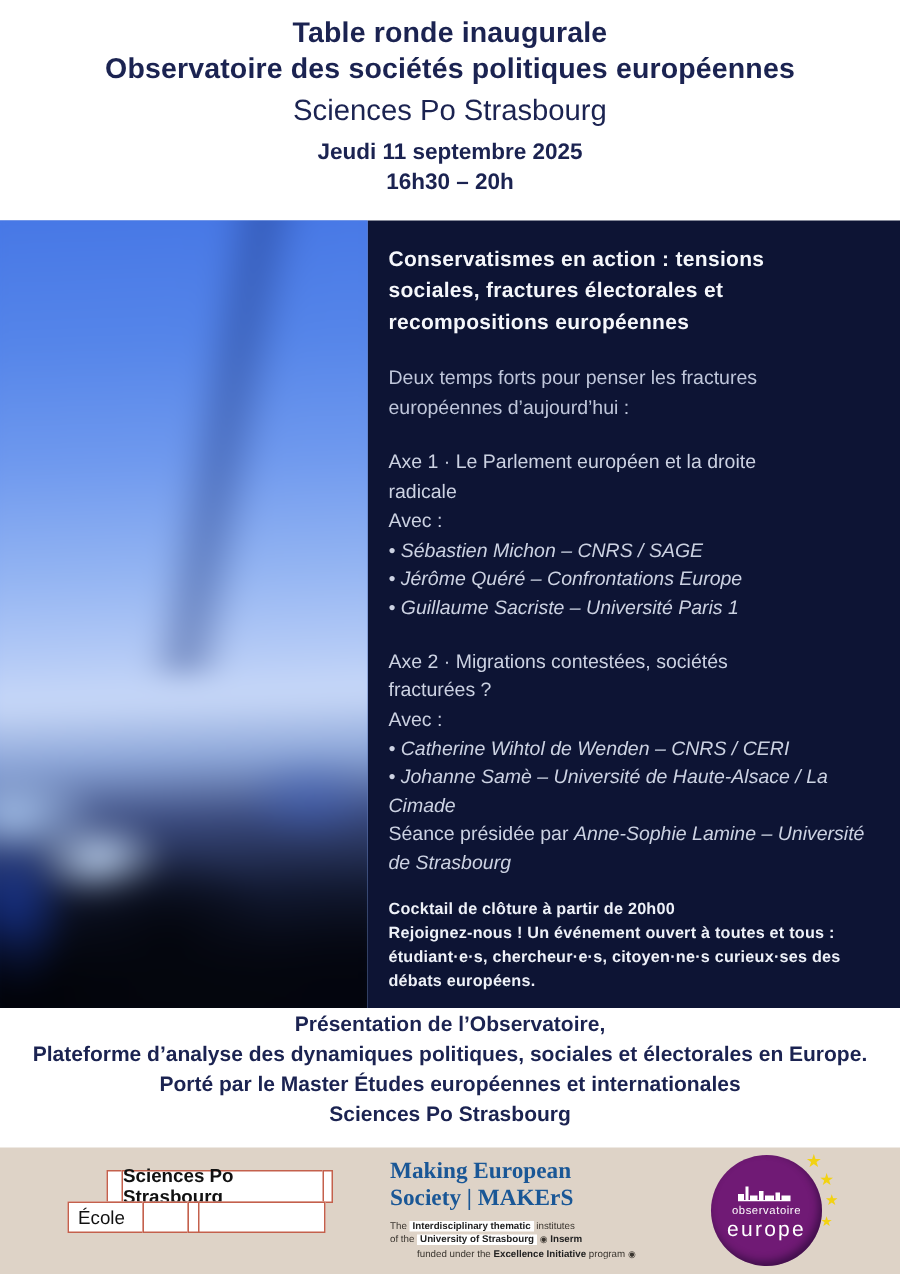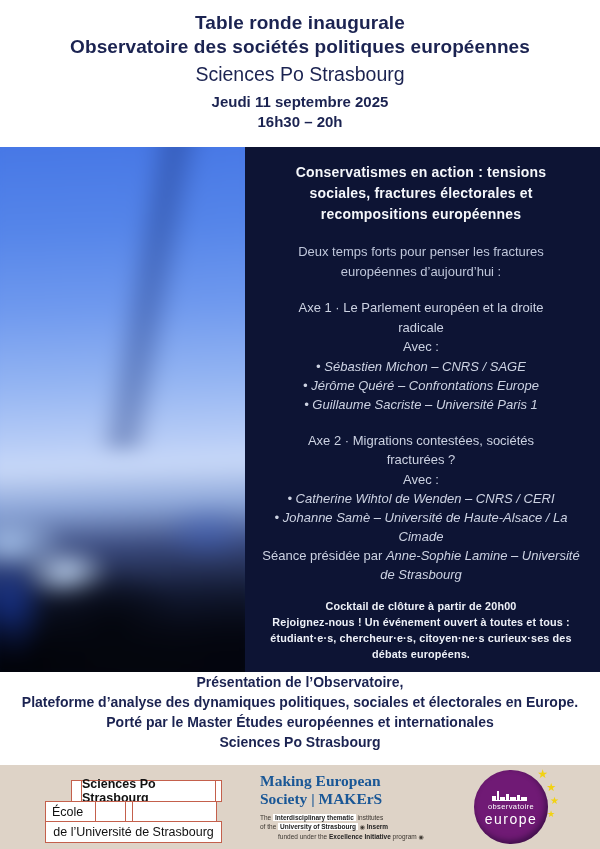--- a/index.html
+++ b/index.html
@@ -36,21 +36,21 @@
       radial-gradient(ellipse 80px 42px at 10% 74%, rgba(175,205,246,0.9), rgba(175,205,246,0) 72%),
       radial-gradient(ellipse 70px 45px at 80% 72%, rgba(60,95,190,0.5), rgba(60,95,190,0) 70%),
       linear-gradient(100deg, rgba(25,50,120,0) 50%, rgba(24,48,118,0.4) 58%, rgba(25,50,120,0) 67%),
       linear-gradient(178deg, #4475e5 0%, #5585e9 18%, #6f99ee 32%, #93b4f2 45%, #b5cbf6 55%, #c9d9f8 60%, #8ba5d8 67%, #3a4a7e 74%, #10172e 83%, #05070f 92%, #03040a 100%);
     background-repeat:no-repeat;
     background-size:auto,auto,auto,auto,auto,auto,auto,auto,281px 320px,auto;
   }
 
   .panel {
     width:355px; height:525px; background:#0d1434; color:#c7cddf;
-    text-align:center; padding:15px 17px 12px 14px; overflow:hidden;
+    text-align:left; padding:15px 17px 12px 14px; overflow:hidden;
   }
   .panel .ptitle { color:#f5f7fb; font-weight:bold; font-size:14px; line-height:21px; letter-spacing:0.2px; }
   .panel .intro { margin-top:17px; font-size:13px; line-height:19.5px; color:#bfc6da; }
   .panel .axe { margin-top:17px; font-size:13px; line-height:19.5px; }
   .panel .axe .heading { color:#ccd2e2; }
   .panel .avec { color:#ccd2e2; }
   .panel .speaker { font-style:italic; line-height:19px; color:#ccd2e2; }
   .panel .chair { line-height:19px; color:#ccd2e2; }
   .panel .chair .names { font-style:italic; }
   .panel .closing { margin-top:14px; font-weight:bold; color:#eef1f8; font-size:10.8px; line-height:16px; letter-spacing:0.15px; }
@@ -169,21 +169,20 @@
   <div class="footer">
 
     <div class="spl">
       <div class="box b-r1a"></div>
       <div class="box b-r1 txt">Sciences Po Strasbourg</div>
       <div class="box b-r1b"></div>
       <div class="box b-r2a txt">École</div>
       <div class="box b-r2b"></div>
       <div class="box b-r2c"></div>
       <div class="box b-r2d"></div>
-      <div class="box b-r3 txt">de l’Université de Strasbourg</div>
     </div>
 
     <div class="makers">
       <div class="mt">Making European</div>
       <div class="mt">Society | MAKErS</div>
       <div class="small">
         <div><span>The </span><span class="hl">Interdisciplinary thematic</span><span> institutes</span></div>
         <div><span>of the </span><span class="hl">University of Strasbourg</span> <span class="org-icon">◉</span> <b>Inserm</b></div>
         <div class="l3"><span>funded under the </span><b>Excellence Initiative</b><span> program</span> <span class="org-icon">◉</span></div>
       </div>

